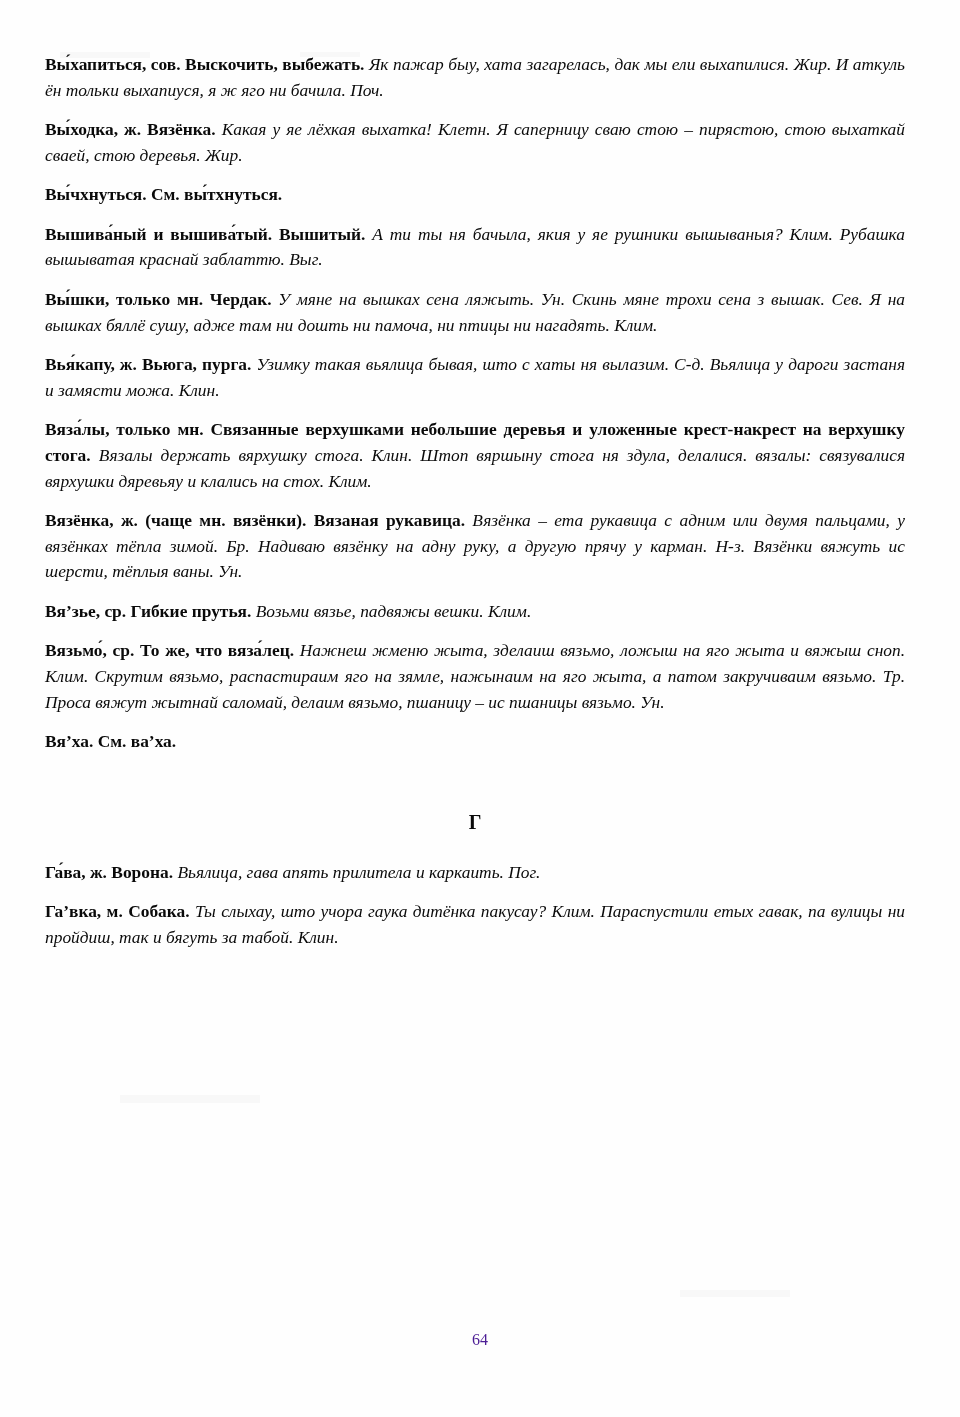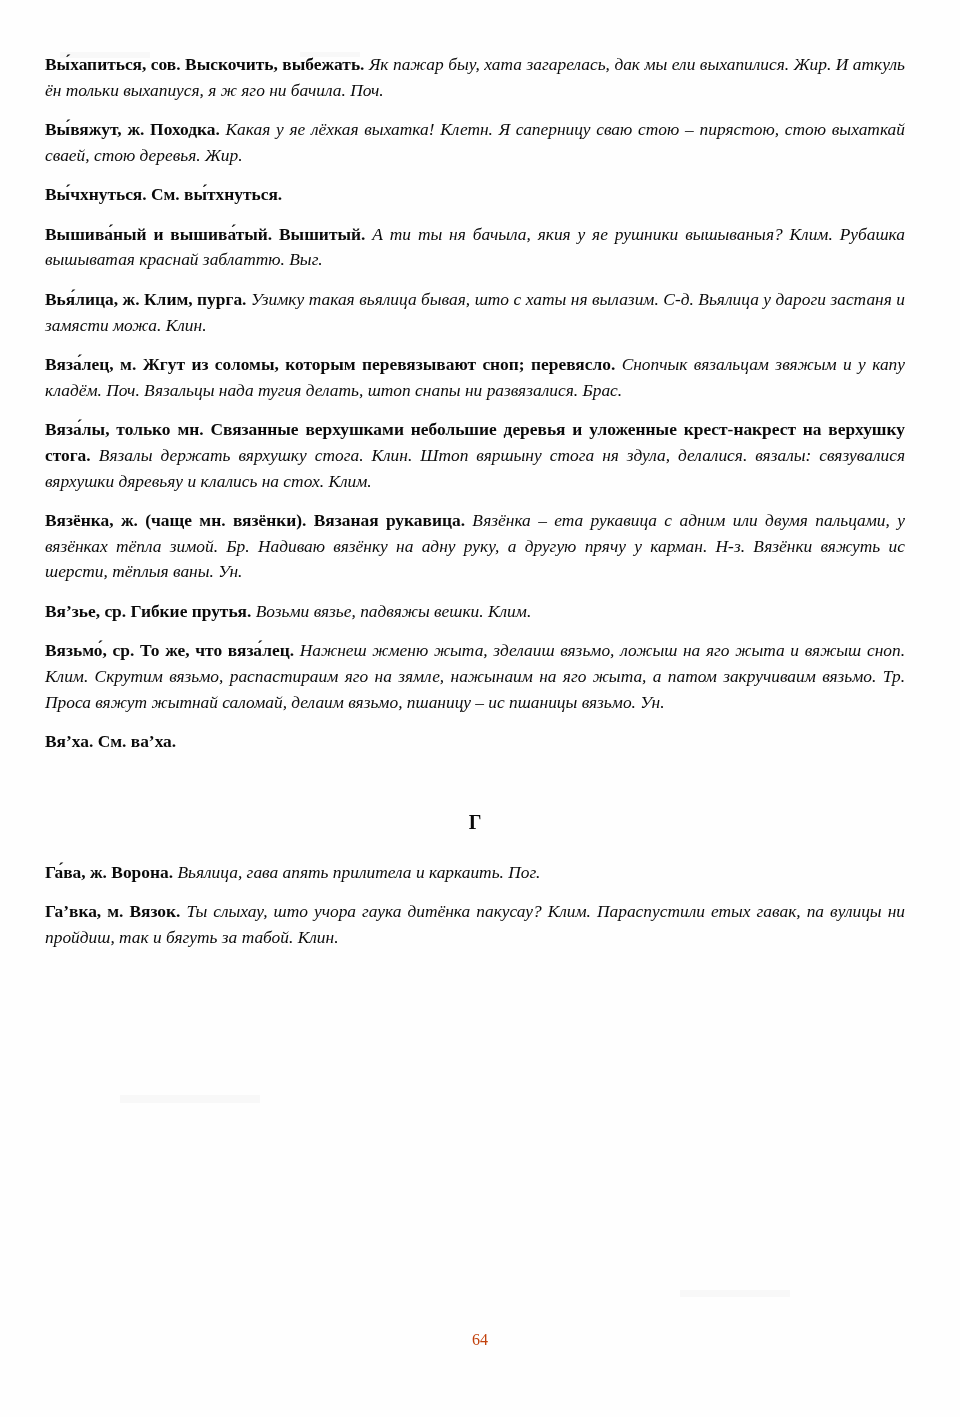--- a/index.html
+++ b/index.html
@@ -73,21 +73,21 @@
 
   .folio {
     position: absolute;
     left: 0;
     top: 1331px;
     width: 960px;
     text-align: center;
     font-size: 16px;
     font-style: normal;
     font-family: "Liberation Serif", "DejaVu Serif", serif;
-    color: #c2410c;
+    color: #4c1d95;
   }
 
   
   .speck {
     position: absolute;
     background: #f2f2f2;
     opacity: 0.55;
     pointer-events: none;
   }
 </style>
@@ -99,48 +99,48 @@
   <div class="speck" style="left:60px;  top:52px;  width:90px; height:6px;"></div>
   <div class="speck" style="left:300px; top:52px;  width:60px; height:5px;"></div>
   <div class="speck" style="left:680px; top:1290px; width:110px; height:7px;"></div>
   <div class="speck" style="left:120px; top:1095px; width:140px; height:8px;"></div>
 
   <div class="content">
 
     <p class="entry"><span class="hw">Вы́хапиться, сов. Выскочить, выбежать.</span><span class="gloss"> Як пажар быу, хата загарелась, дак мы ели выхапилися. Жир. И аткуль ён тольки выхапиуся, я ж яго ни бачила. Поч.</span></p>
 
 
-    <p class="entry"><span class="hw">Вы́вяжут, ж. Походка.</span><span class="gloss"> Какая у яе лёхкая выхатка! Клетн. Я саперницу сваю стою – пирястою, стою выхаткай сваей, стою деревья. Жир.</span></p>
+    <p class="entry"><span class="hw">Вы́ходка, ж. Вязёнка.</span><span class="gloss"> Какая у яе лёхкая выхатка! Клетн. Я саперницу сваю стою – пирястою, стою выхаткай сваей, стою деревья. Жир.</span></p>
 
 
     <p class="entry"><span class="hw">Вы́чхнуться. См. вы́тхнуться.</span><span class="gloss"></span></p>
 
     <p class="entry"><span class="hw">Вышива́ный и вышива́тый. Вышитый.</span><span class="gloss"> А ти ты ня бачыла, якия у яе рушники вышываныя? Клим. Рубашка вышыватая краснай заблаттю. Выг.</span></p>
 
+    <p class="entry"><span class="hw">Вы́шки, только мн. Чердак.</span><span class="gloss"> У мяне на вышках сена ляжыть. Ун. Скинь мяне трохи сена з вышак. Сев. Я на вышках бяллё сушу, адже там ни дошть ни памоча, ни птицы ни нагадять. Клим.</span></p>
 
-    <p class="entry"><span class="hw">Вья́лица, ж. Клим, пурга.</span><span class="gloss"> Узимку такая вьялица бывая, што с хаты ня вылазим. С-д. Вьялица у дароги застаня и замясти можа. Клин.</span></p>
+    <p class="entry"><span class="hw">Вья́капу, ж. Вьюга, пурга.</span><span class="gloss"> Узимку такая вьялица бывая, што с хаты ня вылазим. С-д. Вьялица у дароги застаня и замясти можа. Клин.</span></p>
 
-    <p class="entry"><span class="hw">Вяза́лец, м. Жгут из соломы, которым перевязывают сноп; перевясло.</span><span class="gloss"> Снопчык вязальцам звяжым и у капу кладём. Поч. Вязальцы нада тугия делать, штоп снапы ни развязалися. Брас.</span></p>
 
     <p class="entry"><span class="hw">Вяза́лы, только мн. Связанные верхушками небольшие деревья и уложенные крест-накрест на верхушку стога.</span><span class="gloss"> Вязалы держать вярхушку стога. Клин. Штоп вяршыну стога ня здула, делалися. вязалы: связувалися вярхушки дяревьяу и клались на стох. Клим.</span></p>
 
     <p class="entry"><span class="hw">Вязёнка, ж. (чаще мн. вязёнки). Вязаная рукавица.</span><span class="gloss"> Вязёнка – ета рукавица с адним или двумя пальцами, у вязёнках тёпла зимой. Бр. Надиваю вязёнку на адну руку, а другую прячу у карман. Н-з. Вязёнки вяжуть ис шерсти, тёплыя ваны. Ун.</span></p>
 
 
     <p class="entry"><span class="hw">Вя’зье, ср. Гибкие прутья.</span><span class="gloss"> Возьми вязье, падвяжы вешки. Клим.</span></p>
 
     <p class="entry"><span class="hw">Вязьмо́, ср. То же, что вяза́лец.</span><span class="gloss"> Нажнеш жменю жыта, зделаиш вязьмо, ложыш на яго жыта и вяжыш сноп. Клим. Скрутим вязьмо, распастираим яго на зямле, нажынаим на яго жыта, а патом закручиваим вязьмо. Тр. Проса вяжут жытнай саломай, делаим вязьмо, пшаницу – ис пшаницы вязьмо. Ун.</span></p>
 
     <p class="entry"><span class="hw">Вя’ха. См. ва’ха.</span><span class="gloss"></span></p>
 
     <div class="letter-block">
       <p class="letter-head">Г</p>
     </div>
 
     <p class="entry"><span class="hw">Га́ва, ж. Ворона.</span><span class="gloss"> Вьялица, гава апять прилитела и каркаить. Пог.</span></p>
 
-    <p class="entry"><span class="hw">Га’вка, м. Вязок.</span><span class="gloss"> Ты слыхау, што учора гаука дитёнка пакусау? Клим. Параспустили етых гавак, па вулицы ни пройдиш, так и бягуть за табой. Клин.</span></p>
+    <p class="entry"><span class="hw">Га’вка, м. Собака.</span><span class="gloss"> Ты слыхау, што учора гаука дитёнка пакусау? Клим. Параспустили етых гавак, па вулицы ни пройдиш, так и бягуть за табой. Клин.</span></p>
 
   </div>
 
   <div class="folio">64</div>
 
 </div>
 
 </body></html>

